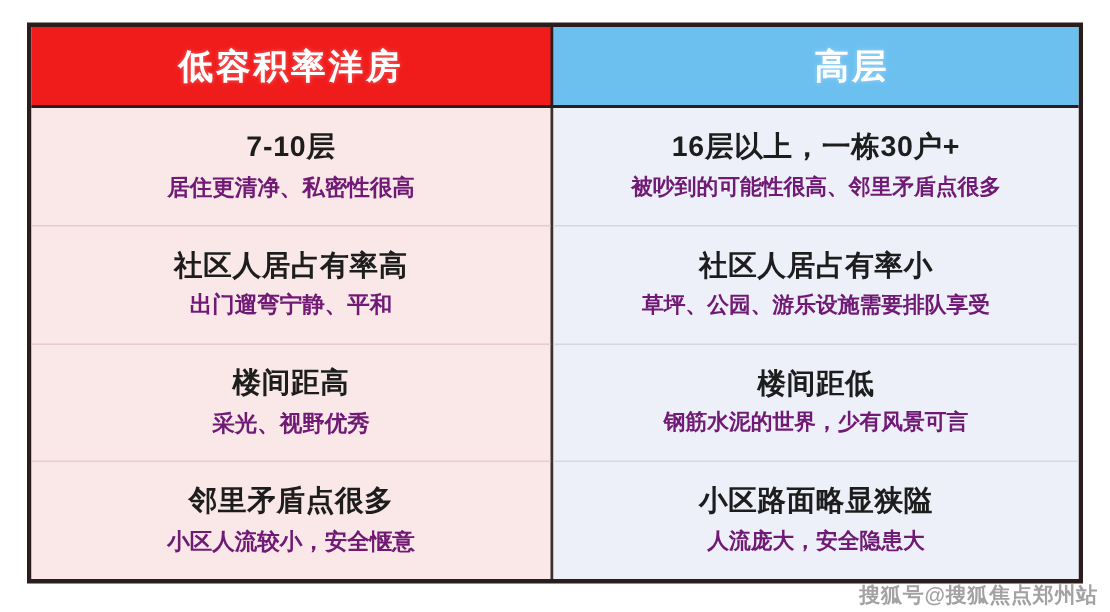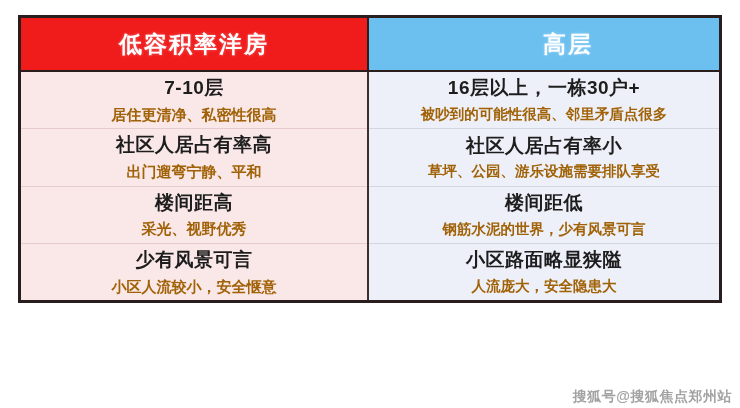--- a/index.html
+++ b/index.html
@@ -13,21 +13,21 @@
     font-family: "Liberation Sans", "DejaVu Sans", sans-serif;
     overflow: hidden;
     position: relative;
   }
 
   .comparison-wrap {
     position: absolute;
     left: 18px;
     top: 15px;
     width: 704px;   
-    height: 288px;  
+    height: 374px;  
     box-sizing: border-box;
     border: 3px solid #2a1d1d;
     background: #ffffff;
     display: flex;
     flex-direction: column;
   }
 
   
   .table-header {
     display: flex;
@@ -103,21 +103,21 @@
     font-size: 19px;
     font-weight: bold;
     color: #1d1d1d;
     line-height: 1.25;
     letter-spacing: 0.5px;
     white-space: nowrap;
   }
   .cell-sub {
     font-size: 15px;
     font-weight: bold;
-    color: #a16207;
+    color: #701a75;
     line-height: 1.3;
     margin-top: 5px;
     white-space: nowrap;
   }
   .body-col.right .cell-sub {
     font-size: 14.5px;
   }
 
   
   .watermark {
@@ -155,21 +155,21 @@
       </div>
       <div class="cell">
         <div class="cell-title">社区人居占有率高</div>
         <div class="cell-sub">出门遛弯宁静、平和</div>
       </div>
       <div class="cell">
         <div class="cell-title">楼间距高</div>
         <div class="cell-sub">采光、视野优秀</div>
       </div>
       <div class="cell">
-        <div class="cell-title">少有风景可言</div>
+        <div class="cell-title">邻里矛盾点很多</div>
         <div class="cell-sub">小区人流较小，安全惬意</div>
       </div>
     </div>
 
     <div class="body-col right">
       <div class="cell">
         <div class="cell-title">16层以上，一栋30户+</div>
         <div class="cell-sub">被吵到的可能性很高、邻里矛盾点很多</div>
       </div>
       <div class="cell">

